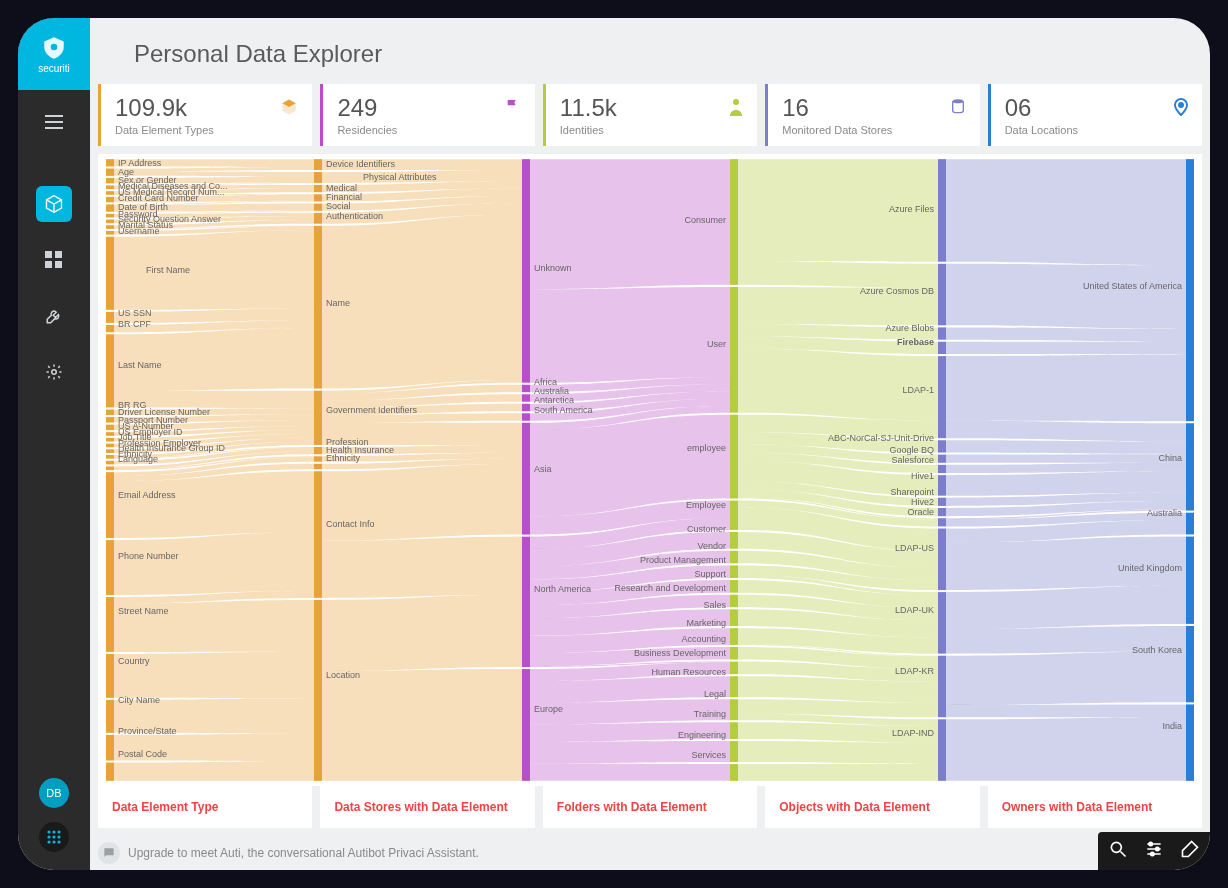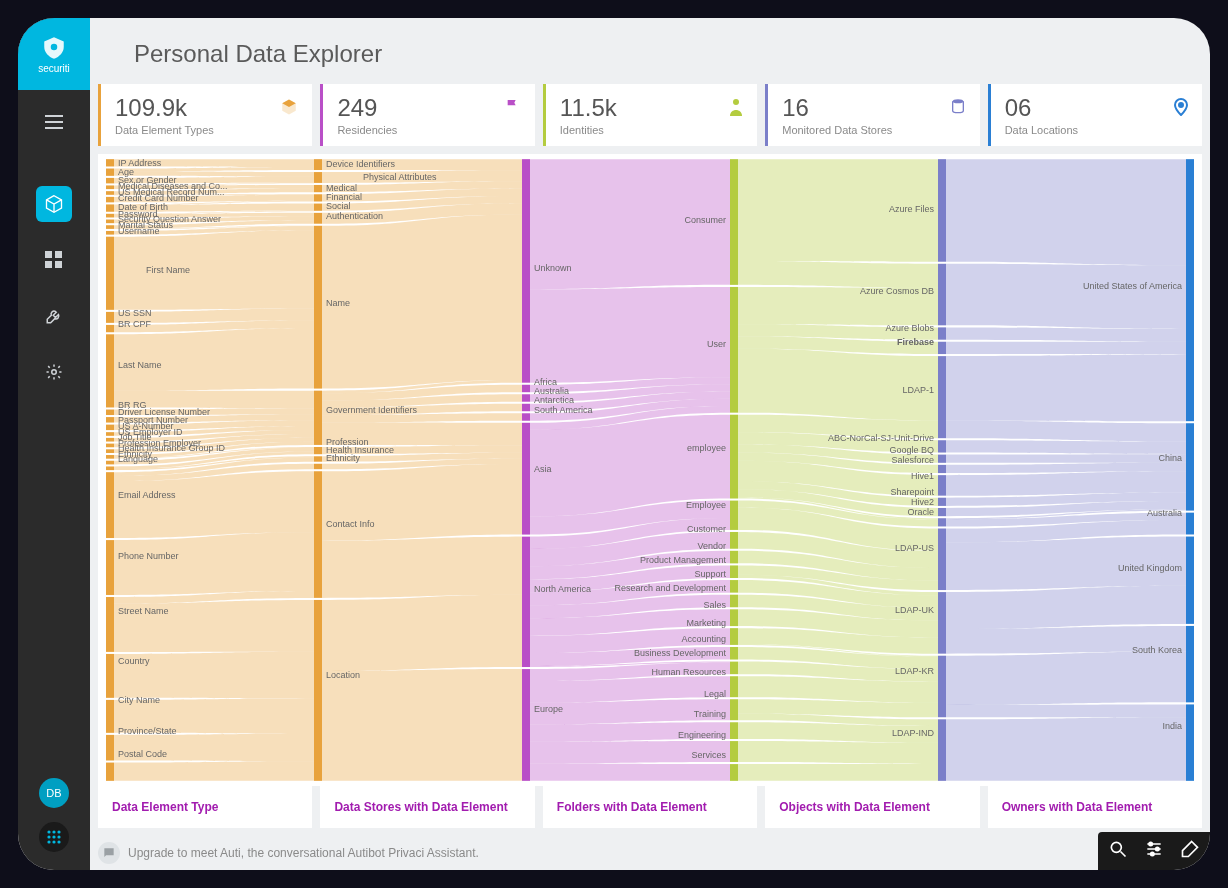--- a/index.html
+++ b/index.html
@@ -16,21 +16,21 @@
   .dotgrid { width: 30px; height: 30px; border-radius: 50%; background: #1a1a1a; display: flex; align-items: center; justify-content: center; }
   .main { position: absolute; top: 0; left: 72px; right: 0; bottom: 0; display: flex; flex-direction: column; }
   .page-title { font-size: 24px; font-weight: 300; color: #5a5a5a; padding: 22px 0 16px 44px; }
   .kpi-row { display: flex; gap: 8px; padding: 0 8px; }
   .kpi-card { flex: 1; background: #fff; padding: 10px 14px; position: relative; border-left: 3px solid; }
   .kpi-card .val { font-size: 24px; font-weight: 300; color: #555; }
   .kpi-card .lbl { font-size: 11px; color: #8a8a8a; margin-top: 2px; }
   .kpi-card .icn { position: absolute; top: 14px; right: 14px; }
   .sankey-wrap { flex: 1; background: #fff; margin: 8px 8px 0 8px; position: relative; overflow: hidden; }
   .col-labels { display: flex; gap: 8px; padding: 0 8px 8px 8px; }
-  .col-label { flex: 1; background: #fff; padding: 14px 14px; font-size: 12px; font-weight: 600; color: #a21caf; }
+  .col-label { flex: 1; background: #fff; padding: 14px 14px; font-size: 12px; font-weight: 600; color: #ef4444; }
   .footer-bar { display: flex; align-items: center; padding: 6px 8px 6px 8px; gap: 8px; }
   .chat-bubble { width: 22px; height: 22px; border-radius: 50%; background: #dfe3e6; display: flex; align-items: center; justify-content: center; color: #9aa0a4; font-size: 13px; }
   .chat-text { font-size: 12px; color: #8a8a8a; }
   .footer-tools { position: absolute; right: 0; bottom: 0; height: 38px; background: #1a1a1a; display: flex; align-items: center; padding: 0 10px; gap: 16px; border-top-left-radius: 4px; }
   .footer-tools span { color: #fff; font-size: 18px; }
   
   .sk-label { position: absolute; font-size: 9px; color: #666; white-space: nowrap; }
 </style>
 </head>
 <body>

